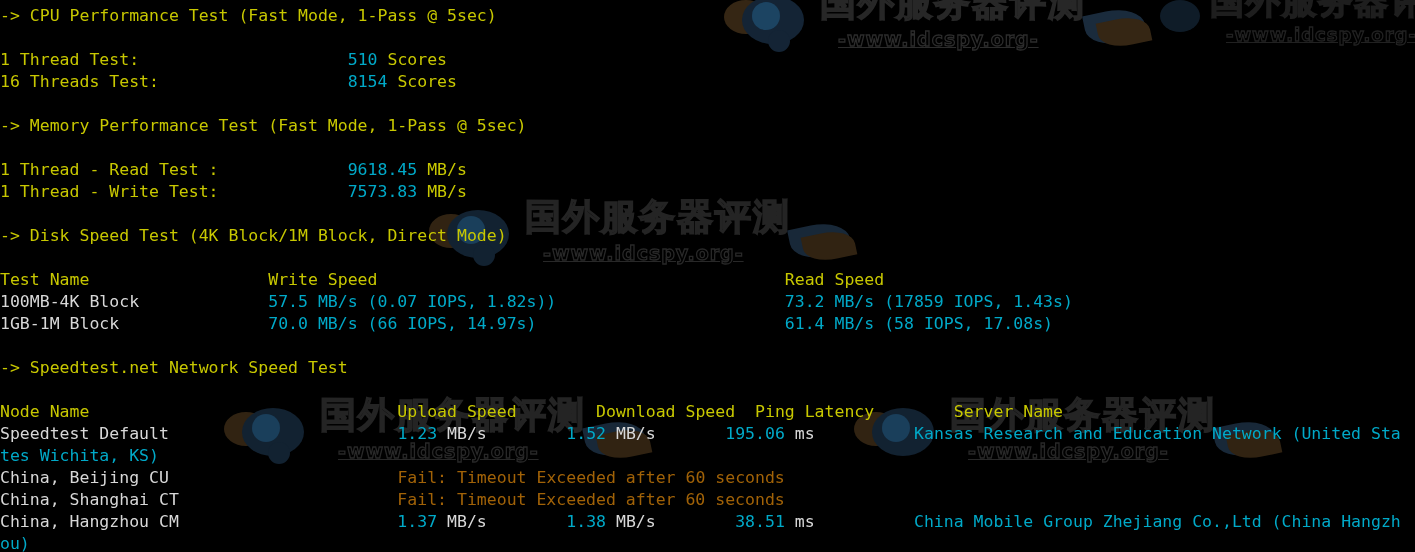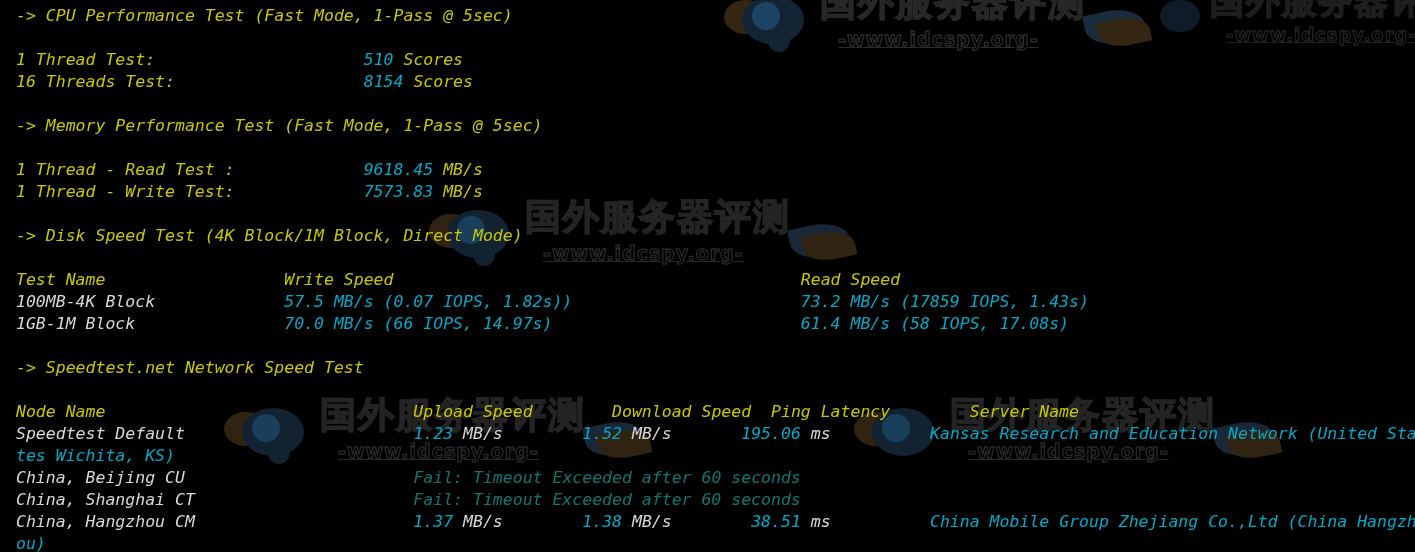--- a/index.html
+++ b/index.html
@@ -49,30 +49,29 @@
   }
   .wm-blob {
     position: absolute;
     border-radius: 50%;
   }
   
   .screen {
     position: absolute;
     inset: 0;
     z-index: 2;
-    padding: 5px 0 0 16px;
+    padding: 5px 0 0 0;
     box-sizing: border-box;
     white-space: pre;
-    font-style: italic;
   }
   .row { height: 22px; white-space: pre; }
   .c-yellow { color: #c8c800; }
   .c-cyan   { color: #00a9c8; }
   .c-white  { color: #d8d8d8; }
-  .c-red    { color: #0f766e; }
+  .c-red    { color: #a16207; }
   .c-blank  { color: transparent; }
 </style>
 </head>
 <body>
 
 <div id="terminal">
 
   <div class="wm-layer">
 
     <div class="wm" style="left:700px; top:-8px;">

